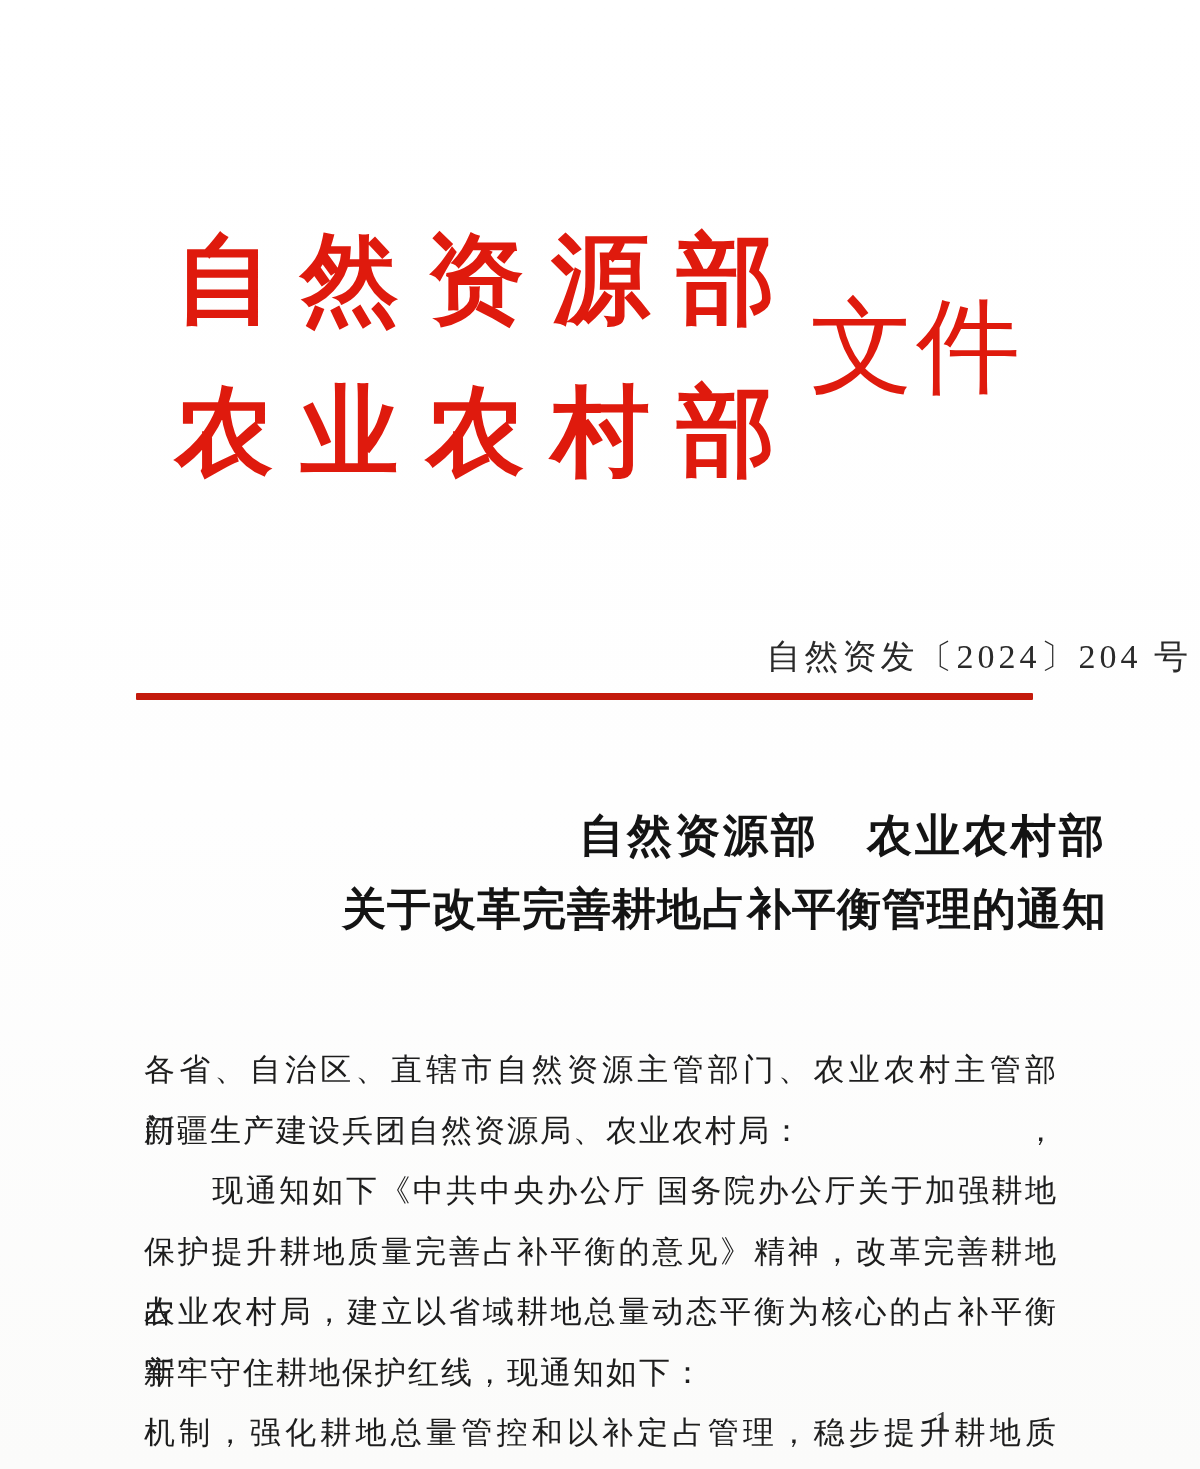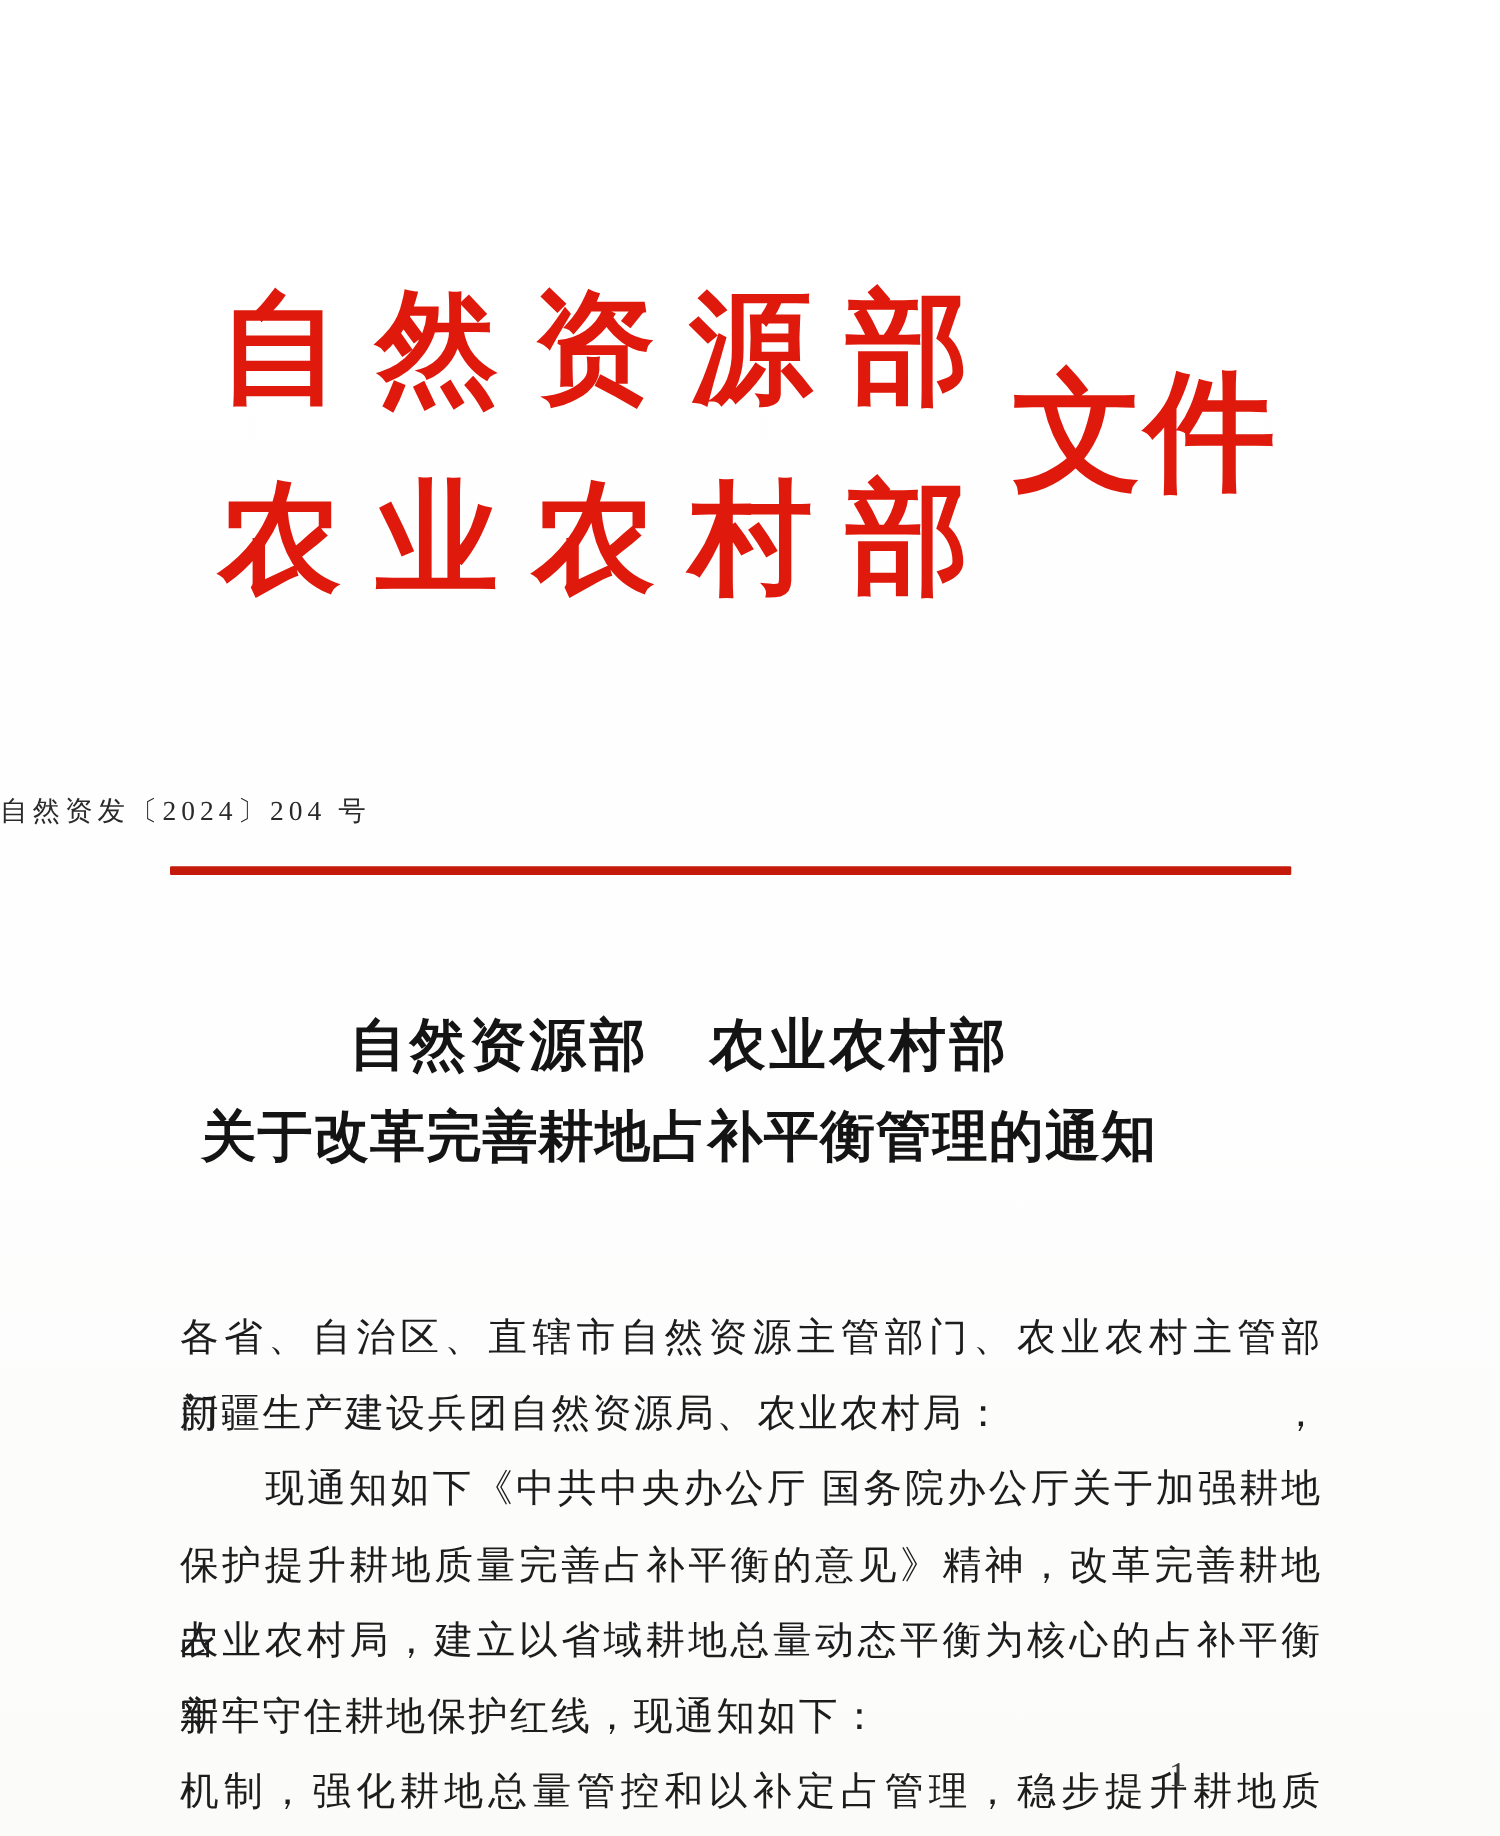--- a/index.html
+++ b/index.html
@@ -38,35 +38,35 @@
   }
   .org-line + .org-line {
     margin-top: 48px;
   }
   .doc-type {
     position: absolute;
     left: 810px;
     top: 292px;
     width: 210px;
     color: #df1a0d;
-    font-weight: 700;
+    font-weight: 400;
     font-size: 104px;
     line-height: 110px;
     letter-spacing: 2px;
     white-space: nowrap;
   }
 
   
   .doc-number {
     position: absolute;
     left: 0;
     top: 634px;
     width: 1192px;
-    text-align: left;
-    font-size: 22px;
+    text-align: right;
+    font-size: 34px;
     letter-spacing: 4px;
     color: #2a2a2a;
   }
 
   
   .red-rule {
     position: absolute;
     left: 136px;
     top: 693px;
     width: 897px;
@@ -74,23 +74,24 @@
     background: #c41a0c;
     border-radius: 1px;
   }
 
   
   .title {
     position: absolute;
     left: 0;
     top: 810px;
     width: 1087px;
-    text-align: center;
+    text-align: right;
     color: #141414;
     font-weight: 700;
+    padding-left: 20px;
   }
   .title-line1 {
     font-size: 45px;
     line-height: 52px;
     letter-spacing: 3px;
   }
   .title-line2 {
     margin-top: 22px;
     font-size: 44px;
     line-height: 52px;

